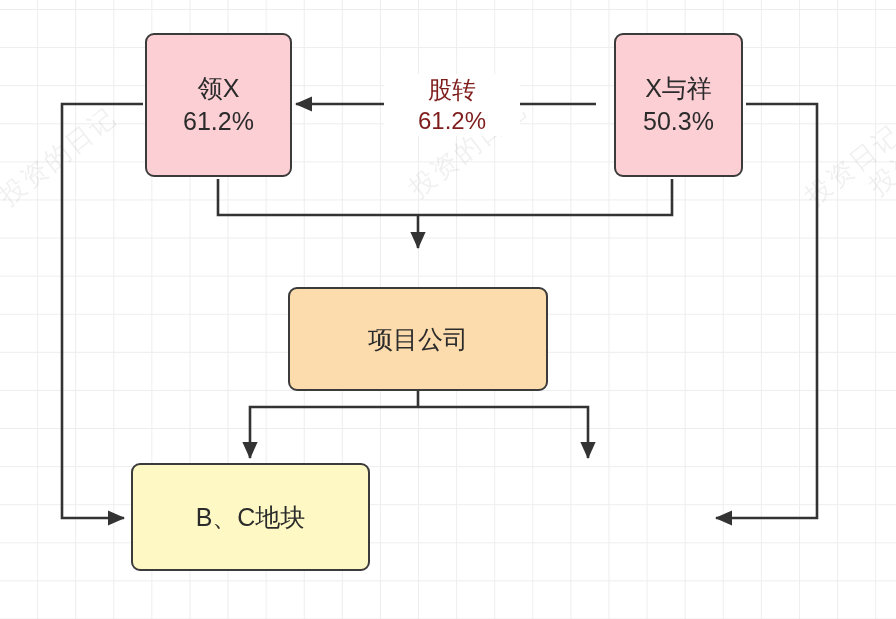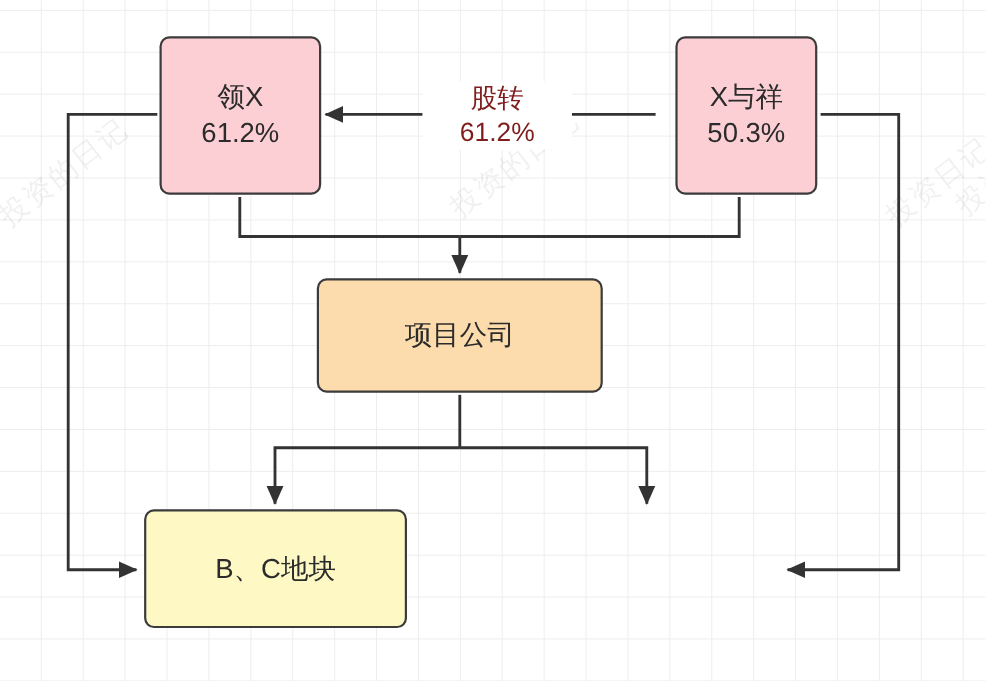--- a/index.html
+++ b/index.html
@@ -71,21 +71,21 @@
     justify-content: center;
     color: #2b2b2b;
     text-align: center;
     line-height: 1.32;
     font-size: 25px;
     white-space: nowrap;
   }
   .node .line2 { display: block; }
 
   .node-pink   { background: #FCCFD4; }
-  .node-orange { background: #FCDCAC; }
+  .node-orange { background: #FCDCAC; margin-top: 34px; }
   .node-yellow { background: #FDF8C4; }
 
   #node-lingx   { left: 145px; top: 33px;  width: 147px; height: 144px; }
   #node-xyuxiang{ left: 598px; top: 33px;  width: 129px; height: 144px; margin-left: 16px; }
   #node-project { left: 288px; top: 253px; width: 260px; height: 104px; }
   #node-bc      { left: 131px; top: 463px; width: 239px; height: 108px; }
   #node-ad      { left: 470px; top: 463px; width: 239px; height: 108px; }
 
   
   .edge-label {

